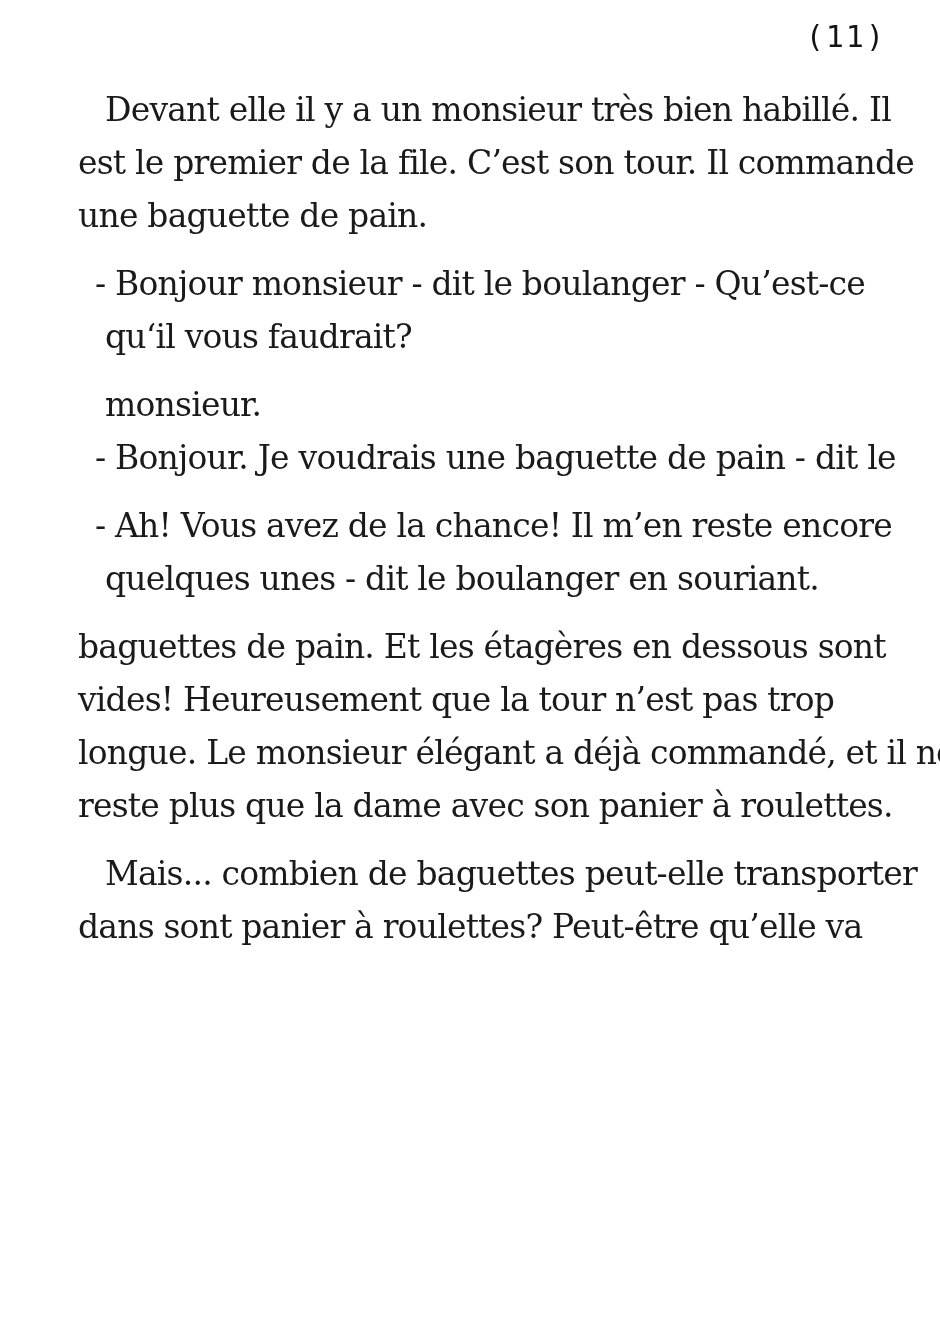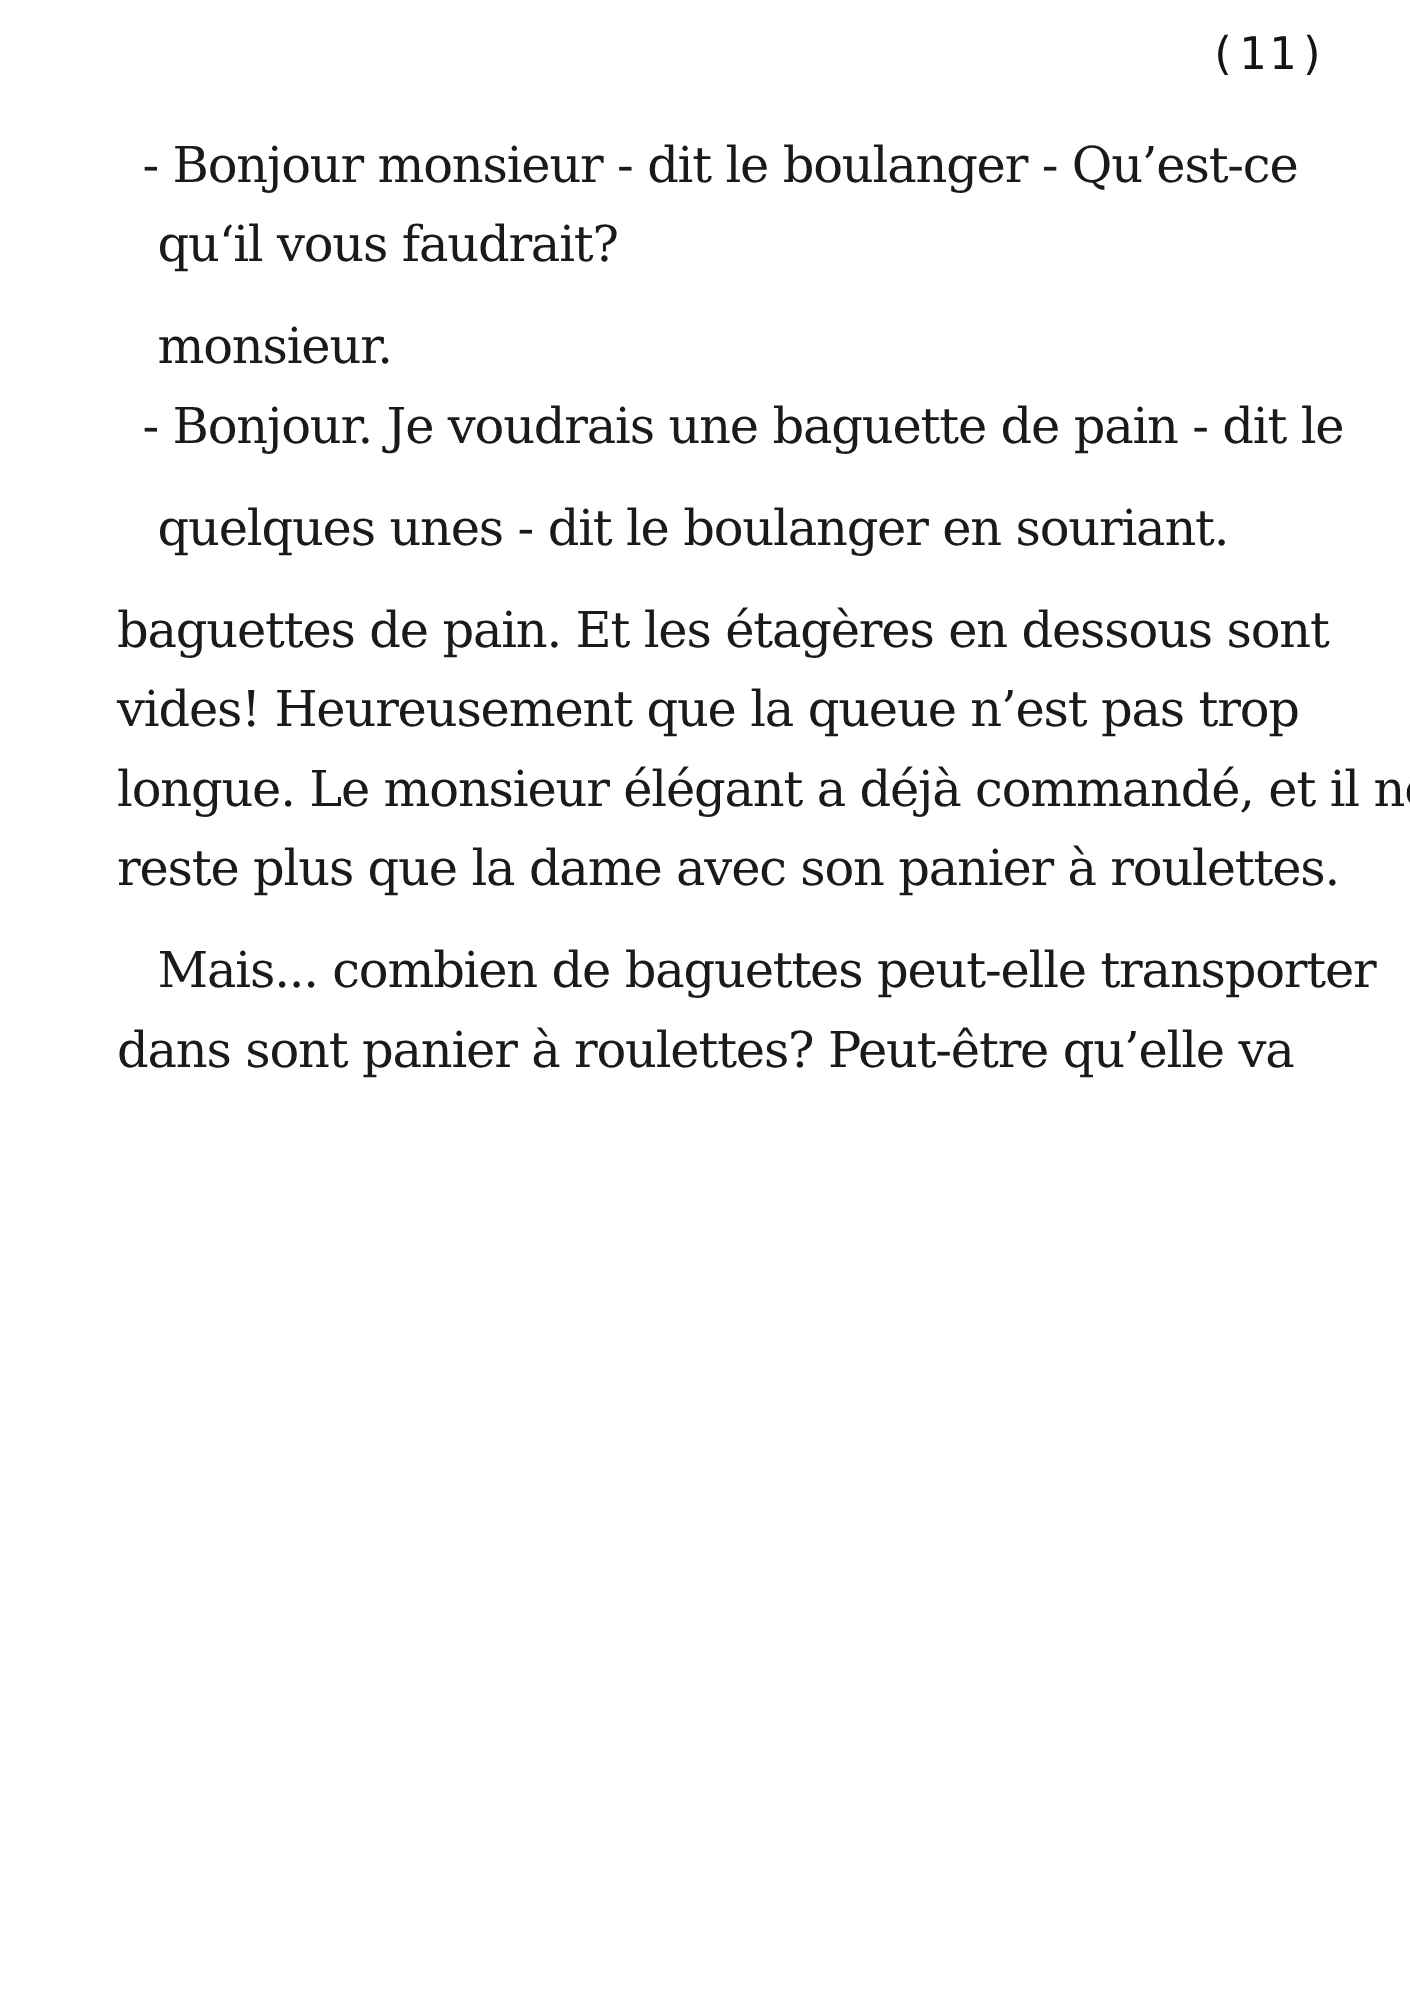--- a/index.html
+++ b/index.html
@@ -50,34 +50,40 @@
   
   .para.dialogue .line.first { margin-left: 17px; }
   .para.dialogue .line:not(.first) { margin-left: 27px; }
 </style>
 </head>
 <body style="background: rgb(255, 255, 255); color: rgb(26, 26, 26);">
 
 <div class="sheet">
   <div class="page-number">(11)</div>
   <div class="content" id="content">
+      <div class="para indented">
+        <div class="line first">Devant elle il y a un monsieur très bien habillé. Il</div>
+        <div class="line">est le premier de la file. C’est son tour. Il commande</div>
+        <div class="line">une baguette de pain.</div>
+      </div>
       <div class="para dialogue">
         <div class="line first">- Bonjour monsieur - dit le boulanger - Qu’est-ce</div>
         <div class="line">qu‘il vous faudrait?</div>
       </div>
       <div class="para dialogue">
         <div class="line">monsieur.</div>
         <div class="line first">- Bonjour. Je voudrais une baguette de pain - dit le</div>
       </div>
       <div class="para dialogue">
+        <div class="line first">- Ah! Vous avez de la chance! Il m’en reste encore</div>
         <div class="line">quelques unes - dit le boulanger en souriant.</div>
       </div>
       <div class="para indented">
         <div class="line">baguettes de pain. Et les étagères en dessous sont</div>
-        <div class="line">vides! Heureusement que la queue n’est pas trop</div>
+        <div class="line">vides! Heureusement que la tour n’est pas trop</div>
         <div class="line">longue. Le monsieur élégant a déjà commandé, et il ne</div>
         <div class="line">reste plus que la dame avec son panier à roulettes.</div>
       </div>
       <div class="para indented">
         <div class="line first">Mais... combien de baguettes peut-elle transporter</div>
         <div class="line">dans sont panier à roulettes? Peut-être qu’elle va</div>
       </div>
     </div>
 </div>
 

